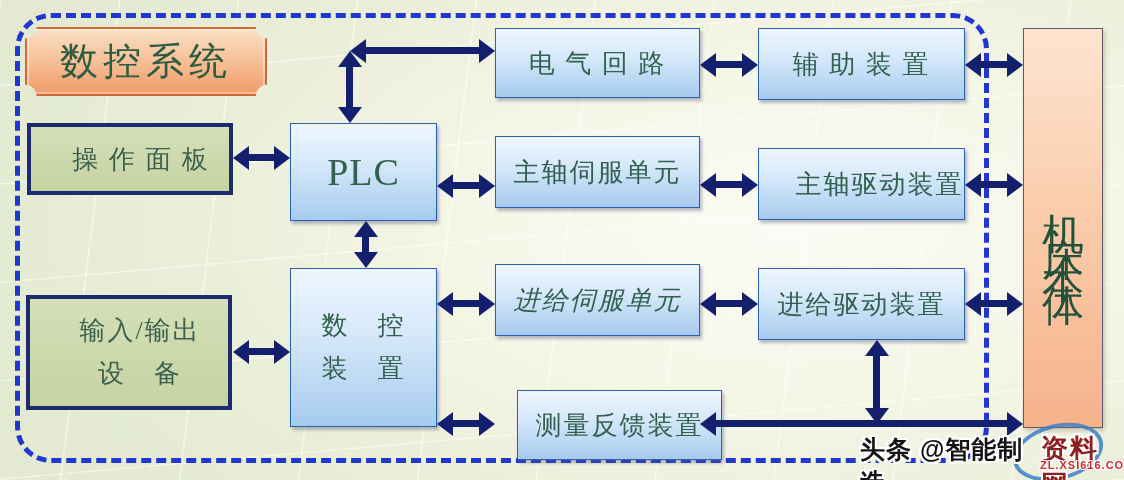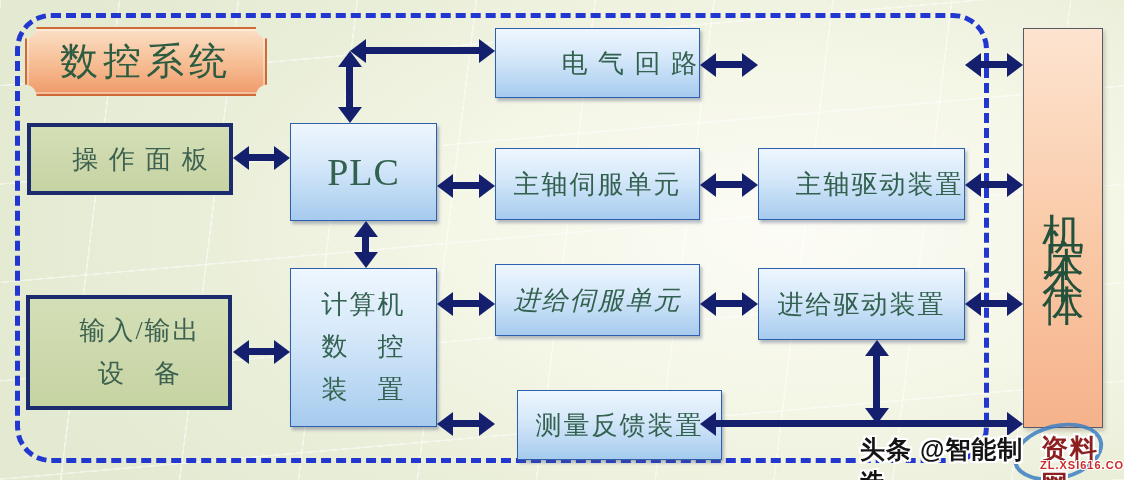--- a/index.html
+++ b/index.html
@@ -123,42 +123,44 @@
       <span class="mline">设　备</span>
     </div>
   </div>
 
   <div class="box blue" style="left:290px;top:123px;width:147px;height:98px;">
     <span class="plc-text">PLC</span>
   </div>
 
   <div class="box blue" style="left:290px;top:268px;width:147px;height:159px;">
     <div>
-      <span class="mline">计算机</span>
       <span class="mline">数　控</span>
       <span class="mline">装　置</span>
     </div>
   </div>
 
-  <div class="box blue" style="left:495px;top:28px;width:205px;height:70px;justify-content:flex-end;">
+  <div class="box blue" style="left:495px;top:28px;width:205px;height:70px;">
     <span>电 气 回 路</span>
   </div>
 
-  <div class="box blue" style="left:495px;top:148px;width:205px;height:72px;">
+  <div class="box blue" style="left:495px;top:136px;width:205px;height:72px;">
     <span>主轴伺服单元</span>
   </div>
 
   <div class="box blue" style="left:495px;top:264px;width:205px;height:72px;font-style:italic;">
     <span>进给伺服单元</span>
   </div>
 
   <div class="box blue" style="left:517px;top:390px;width:205px;height:70px;">
     <span>测量反馈装置</span>
   </div>
 
+  <div class="box blue" style="left:758px;top:28px;width:207px;height:72px;">
+    <span>辅 助 装 置</span>
+  </div>
 
   <div class="box blue" style="left:758px;top:148px;width:207px;height:72px;padding-left:36px;">
     <span>主轴驱动装置</span>
   </div>
 
   <div class="box blue" style="left:758px;top:268px;width:207px;height:72px;justify-content:center;">
     <span>进给驱动装置</span>
   </div>
 
   <div class="box machine" style="left:1023px;top:28px;width:80px;height:400px;">

